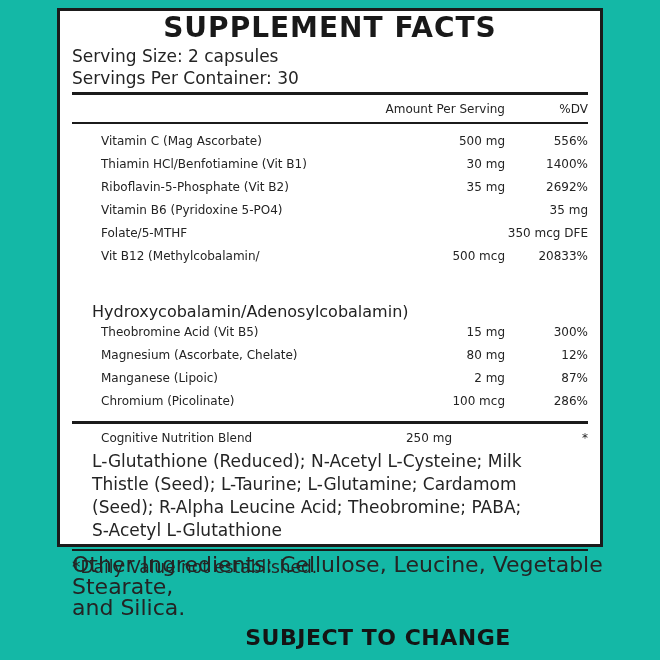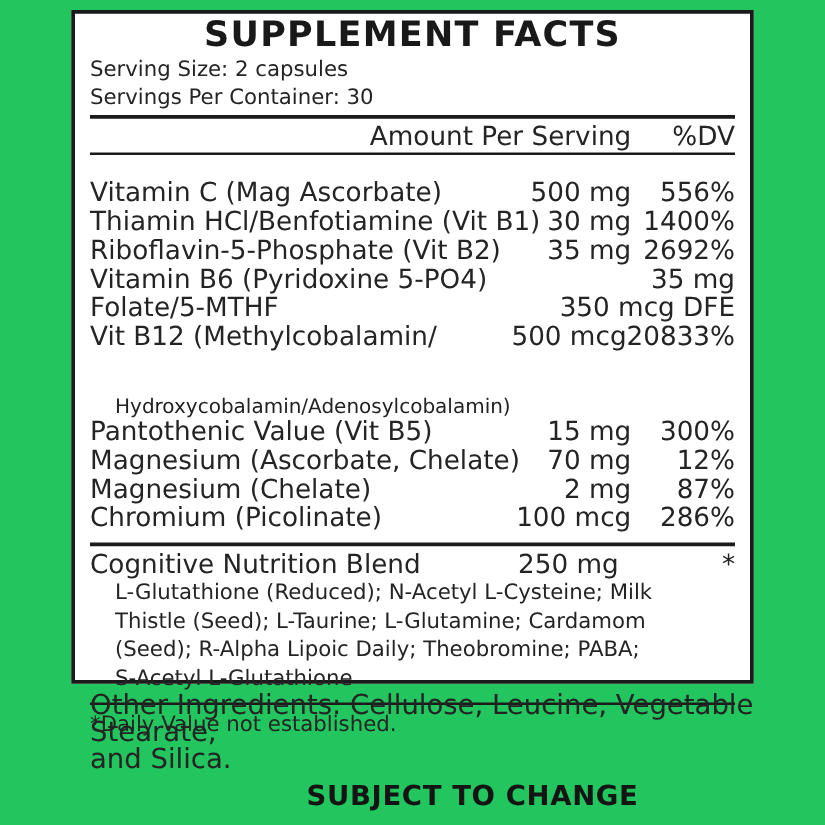--- a/index.html
+++ b/index.html
@@ -2,21 +2,21 @@
 <html><head>
 <meta charset="utf-8">
 <style>
   * { margin: 0; padding: 0; box-sizing: border-box; }
   html, body { width: 660px; height: 660px; background: #ffffff; }
   body {
     font-family: "DejaVu Sans", "Liberation Sans", sans-serif;
     color: #222222;
     -webkit-font-smoothing: antialiased;
   }
-  .page { position: relative; width: 660px; height: 660px; background: #22c55e; overflow: hidden; }
+  .page { position: relative; width: 660px; height: 660px; background: #14b8a6; overflow: hidden; }
 
   .facts-box {
     position: absolute;
     left: 57px; top: 8px;
     width: 546px; height: 539px;
     border: 3px solid #1b1b1b;
     padding: 0 12px 6px 12px;
     background: #ffffff;
   }
 
@@ -38,38 +38,39 @@
   }
 
   .rule { background: #1b1b1b; border: none; }
   .rule.thick  { height: 3px; margin-top: 3px; }
   .rule.thin   { height: 2px; }
   .rule.medium { height: 3px; margin-top: 4px; }
 
   .row {
     display: flex;
     align-items: flex-end;
-    font-size: 21px;
+    font-size: 12px;
     line-height: 23px;
     color: #242424;
+    margin-left: 29px;
   }
   .row .name   { flex: 1 1 auto; white-space: nowrap; }
   .row .amount { flex: 0 0 auto; text-align: right; white-space: nowrap; }
   .row .dv     { flex: 0 0 83px; text-align: right; white-space: nowrap; }
 
   .header-row {
     line-height: 25px;
     padding-top: 2px;
   }
 
-  .nutrient-rows { padding-top: 19px; padding-bottom: 4px; }
+  .nutrient-rows { padding-top: 6px; padding-bottom: 4px; }
   .name-continuation { padding-left: 20px; white-space: nowrap; margin-top: 34px; }
 
   .blend-section { padding-top: 2px; }
-  .blend-row { line-height: 24px; }
+  .blend-row { line-height: 24px; gap: 43px; }
   .blend-row .amount { padding-right: 10px; }
   .blend-desc { padding-left: 20px; padding-bottom: 7px; }
   .blend-desc-line {
     font-size: 17px;
     line-height: 23px;
     color: #242424;
     white-space: nowrap;
   }
 
   .footnote {
@@ -151,33 +152,33 @@
   </div>
 
   <div class="row">
     <span class="name">Vit B12 (Methylcobalamin/</span>
     <span class="amount">500 mcg</span>
     <span class="dv">20833%</span>
   </div>
   <div class="name-continuation">Hydroxycobalamin/Adenosylcobalamin)</div>
 
   <div class="row">
-    <span class="name">Pantothenic Value (Vit B5)</span>
+    <span class="name">Theobromine Acid (Vit B5)</span>
     <span class="amount">15 mg</span>
     <span class="dv">300%</span>
   </div>
 
   <div class="row">
     <span class="name">Magnesium (Ascorbate, Chelate)</span>
-    <span class="amount">70 mg</span>
+    <span class="amount">80 mg</span>
     <span class="dv">12%</span>
   </div>
 
   <div class="row">
-    <span class="name">Magnesium (Chelate)</span>
+    <span class="name">Manganese (Lipoic)</span>
     <span class="amount">2 mg</span>
     <span class="dv">87%</span>
   </div>
 
   <div class="row">
     <span class="name">Chromium (Picolinate)</span>
     <span class="amount">100 mcg</span>
     <span class="dv">286%</span>
   </div>
 
@@ -187,21 +188,21 @@
 
     <div class="blend-section">
       <div class="row blend-row">
         <span class="name">Cognitive Nutrition Blend</span>
         <span class="amount">250 mg</span>
         <span class="dv">*</span>
       </div>
       <div class="blend-desc">
         <div class="blend-desc-line">L-Glutathione (Reduced); N-Acetyl L-Cysteine; Milk</div>
         <div class="blend-desc-line">Thistle (Seed); L-Taurine; L-Glutamine; Cardamom</div>
-        <div class="blend-desc-line">(Seed); R-Alpha Lipoic Daily; Theobromine; PABA;</div>
+        <div class="blend-desc-line">(Seed); R-Alpha Leucine Acid; Theobromine; PABA;</div>
         <div class="blend-desc-line">S-Acetyl L-Glutathione</div>
       </div>
     </div>
 
     <div class="rule thin"></div>
 
     <div class="footnote">*Daily Value not established.</div>
 
   </div>
 

